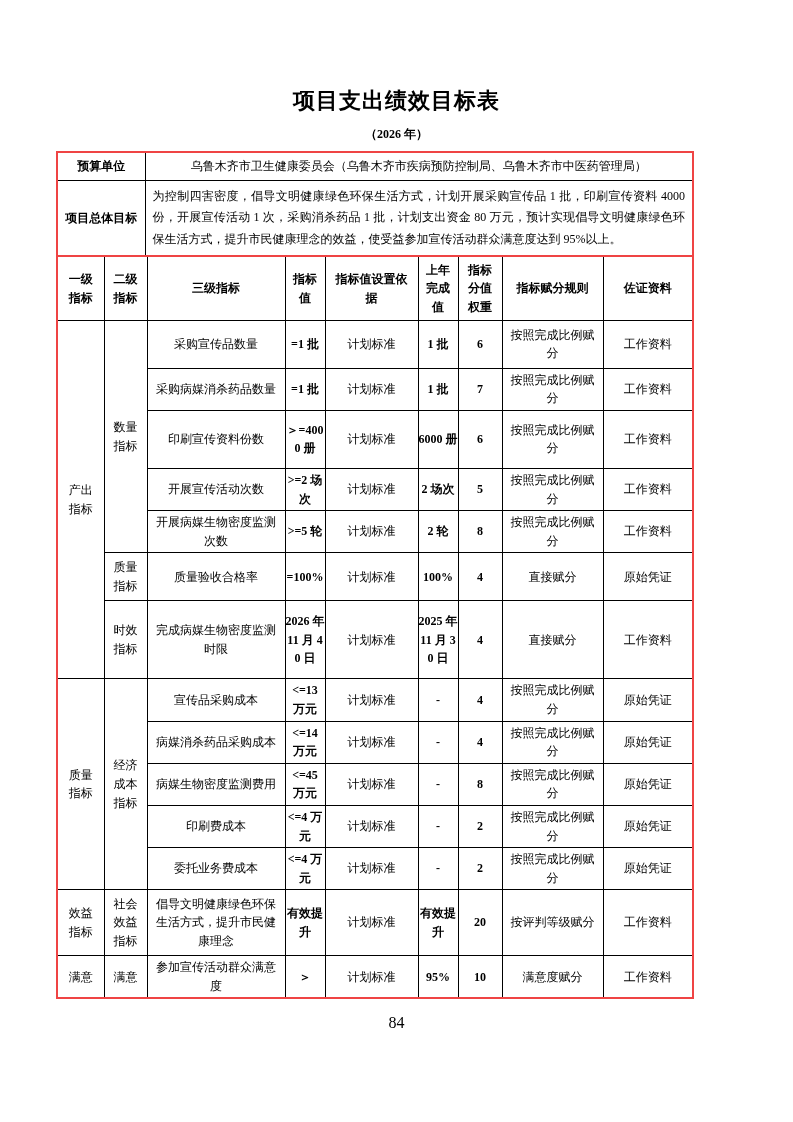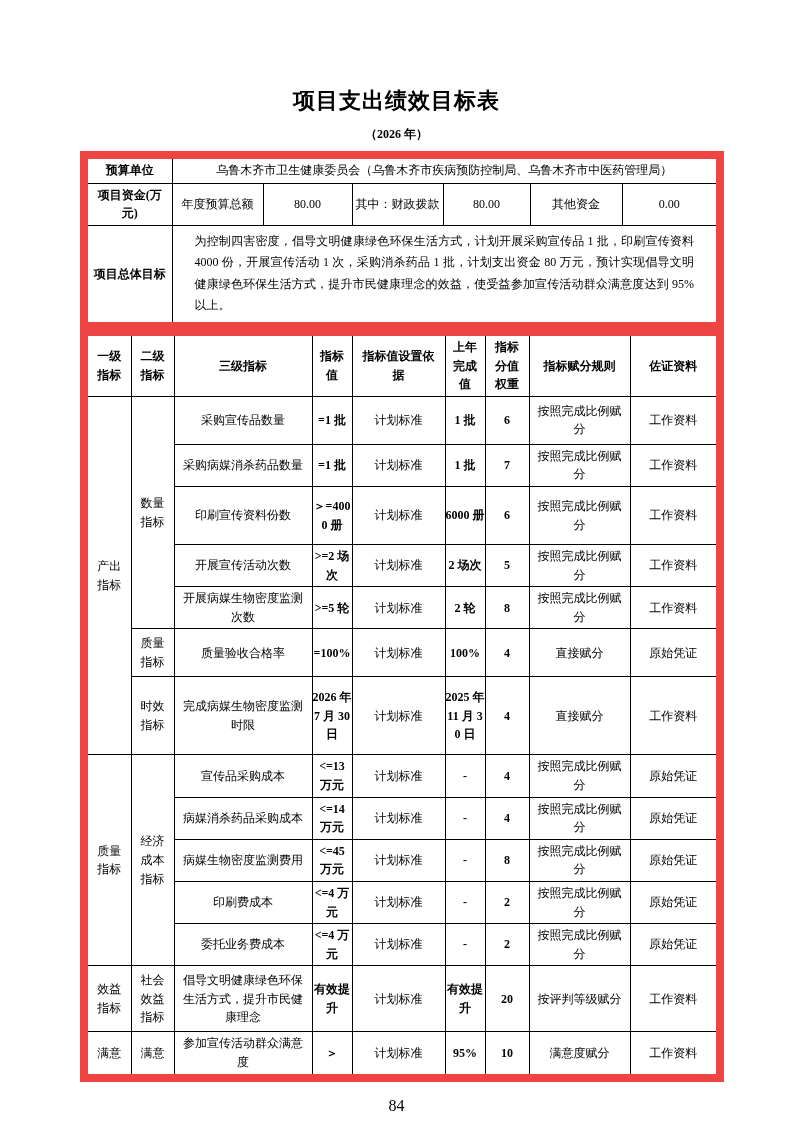--- a/index.html
+++ b/index.html
@@ -22,38 +22,38 @@
   .doc-subtitle {
     margin-top: 10px;
     text-align: center;
     font-size: 12px;
     font-weight: bold;
   }
   table {
     border-collapse: collapse;
     table-layout: fixed;
     width: 636px;
-    margin-left: 80px;
-    border: 8px solid #ef4444;
+    margin-left: 56px;
+    border: 2px solid #ef4444;
   }
   .info-table { margin-top: 8px; }
   .ind-table  { margin-top: -2px; }
   td {
     border: 1px solid #000;
     text-align: center;
     vertical-align: middle;
     font-size: 12px;
     line-height: 1.55;
     padding: 2px 3px;
     word-break: break-all;
   }
   td.bold { font-weight: 700; }
   td.goal {
     text-align: justify;
-    padding: 5px 22px;
+    padding: 5px 7px;
     line-height: 1.8;
   }
   td.pad6  { padding: 2px 6px; }
   td.tight { padding: 2px 0; font-weight: bold; }
   .page-number {
     margin-top: 15px;
     text-align: center;
     font-size: 16px;
   }
 </style>
@@ -72,29 +72,20 @@
         <col style="width:89px">
         <col style="width:91px">
       <col style="width:87px">
         <col style="width:92px">
         <col style="width:98px">
     </colgroup>
     <tbody>
       <tr style="height:28px">
         <td class="bold">预算单位</td>
         <td colspan="6">乌鲁木齐市卫生健康委员会（乌鲁木齐市疾病预防控制局、乌鲁木齐市中医药管理局）</td>
-      </tr>
-      <tr style="height:42px">
-        <td class="bold">项目资金(万元)</td>
-        <td>年度预算总额</td>
-        <td>80.00</td>
-        <td>其中：财政拨款</td>
-        <td>80.00</td>
-        <td>其他资金</td>
-        <td>0.00</td>
       </tr>
       <tr style="height:64px">
         <td class="bold">项目总体目标</td>
         <td colspan="6" class="goal">为控制四害密度，倡导文明健康绿色环保生活方式，计划开展采购宣传品 1 批，印刷宣传资料 4000 份，开展宣传活动 1 次，采购消杀药品 1 批，计划支出资金 80 万元，预计实现倡导文明健康绿色环保生活方式，提升市民健康理念的效益，使受益参加宣传活动群众满意度达到 95%以上。</td>
       </tr>
     </tbody>
   </table>
 
   <table class="ind-table">
     <colgroup>
@@ -174,21 +165,21 @@
         <td class="tight">=100%</td>
         <td>计划标准</td>
         <td class="tight">100%</td>
         <td class="tight">4</td>
         <td>直接赋分</td>
         <td>原始凭证</td>
       </tr>
       <tr style="height:78px">
         <td class="pad6">时效指标</td>
         <td>完成病媒生物密度监测时限</td>
-        <td class="tight">2026 年 7 月 30 日</td>
+        <td class="tight">2026 年 11 月 40 日</td>
         <td>计划标准</td>
         <td class="tight">2025 年 11 月 30 日</td>
         <td class="tight">4</td>
         <td>直接赋分</td>
         <td>工作资料</td>
       </tr>
 
       <tr style="height:42px">
         <td rowspan="5" class="pad6">质量指标</td>
         <td rowspan="5" class="pad6">经济成本指标</td>

